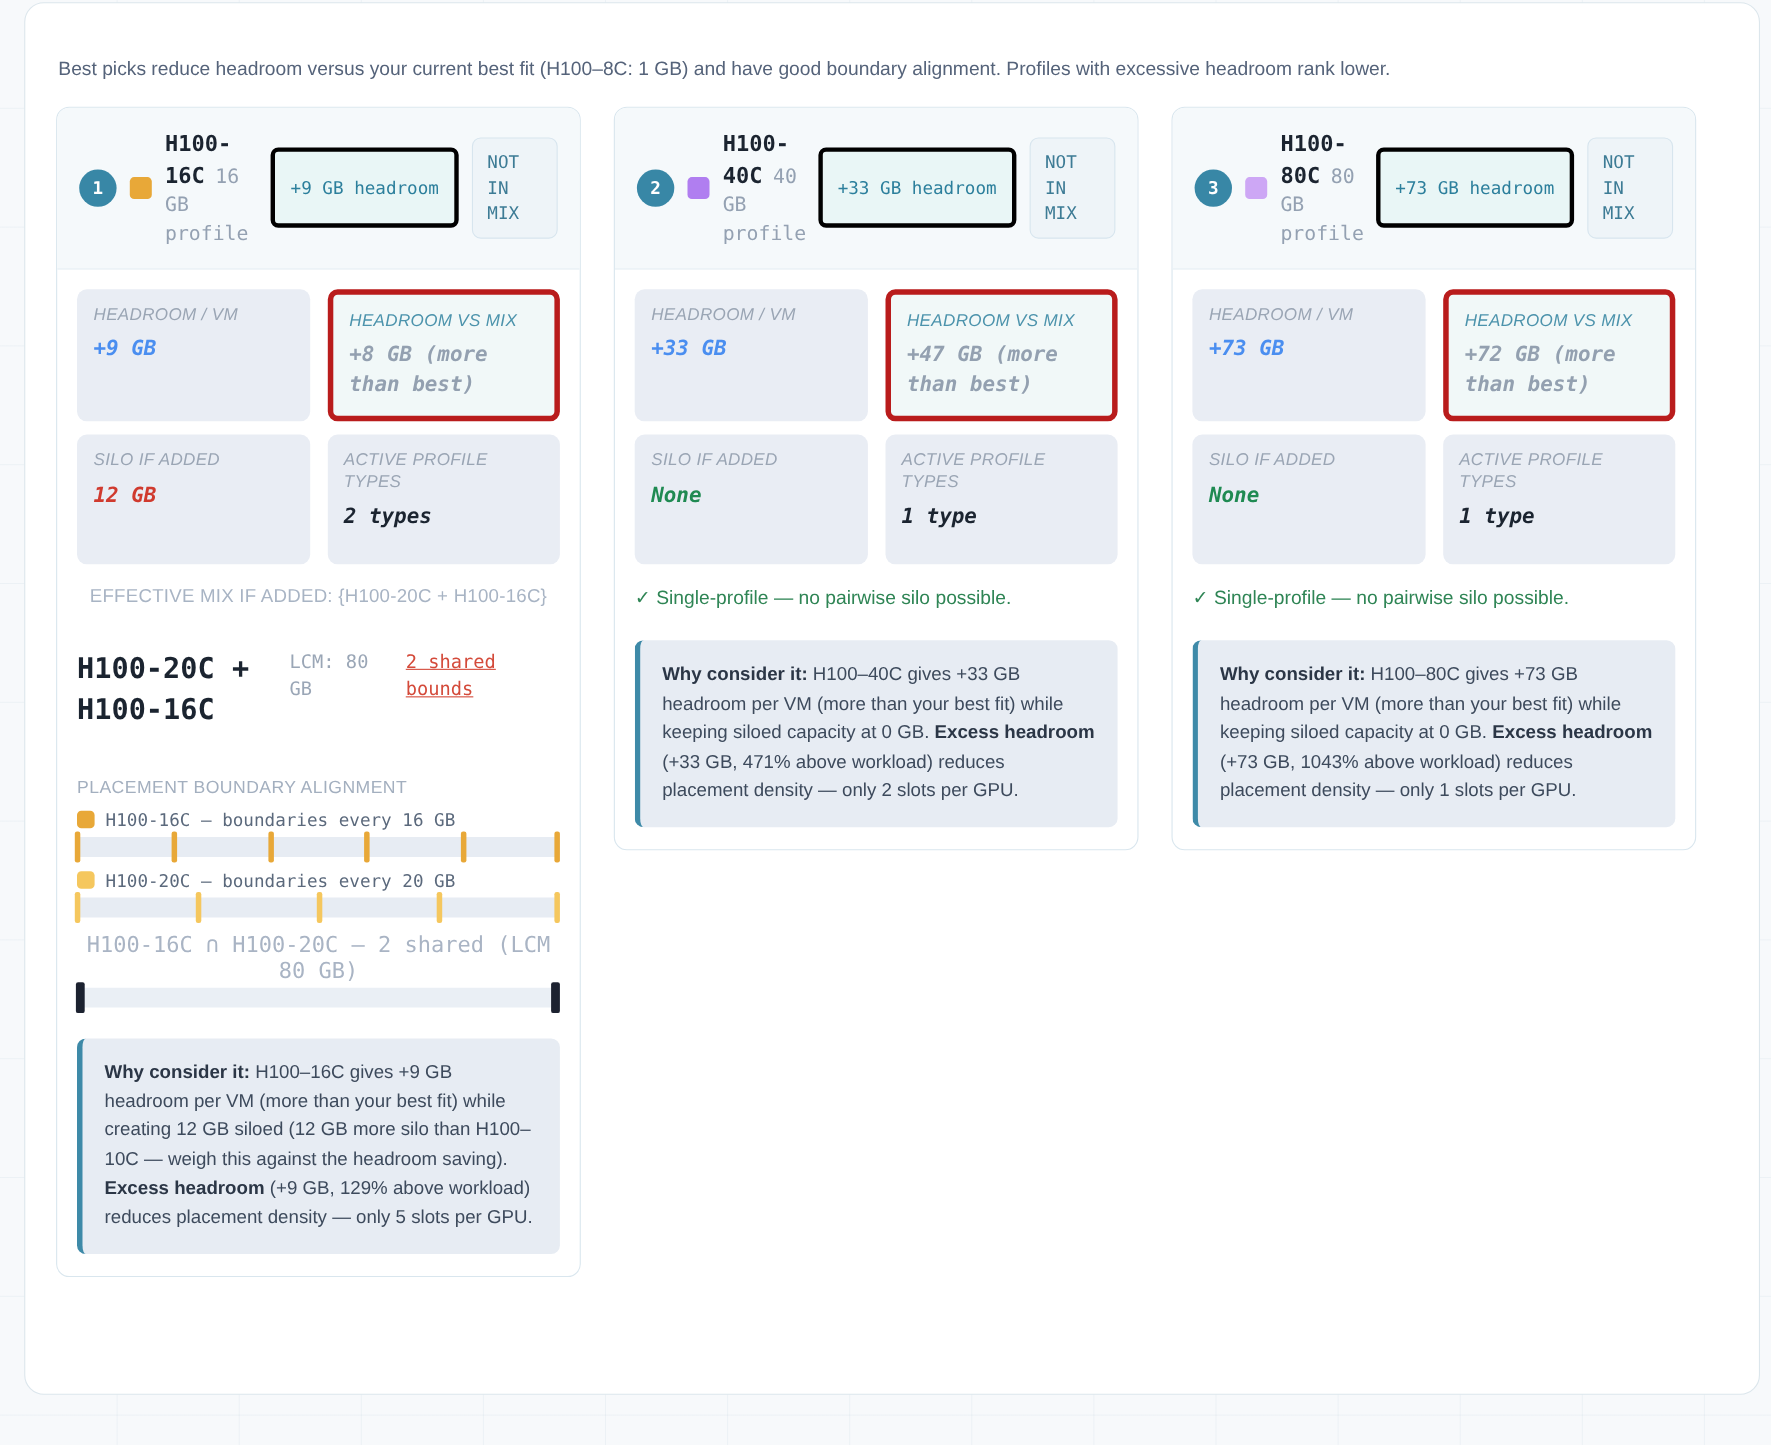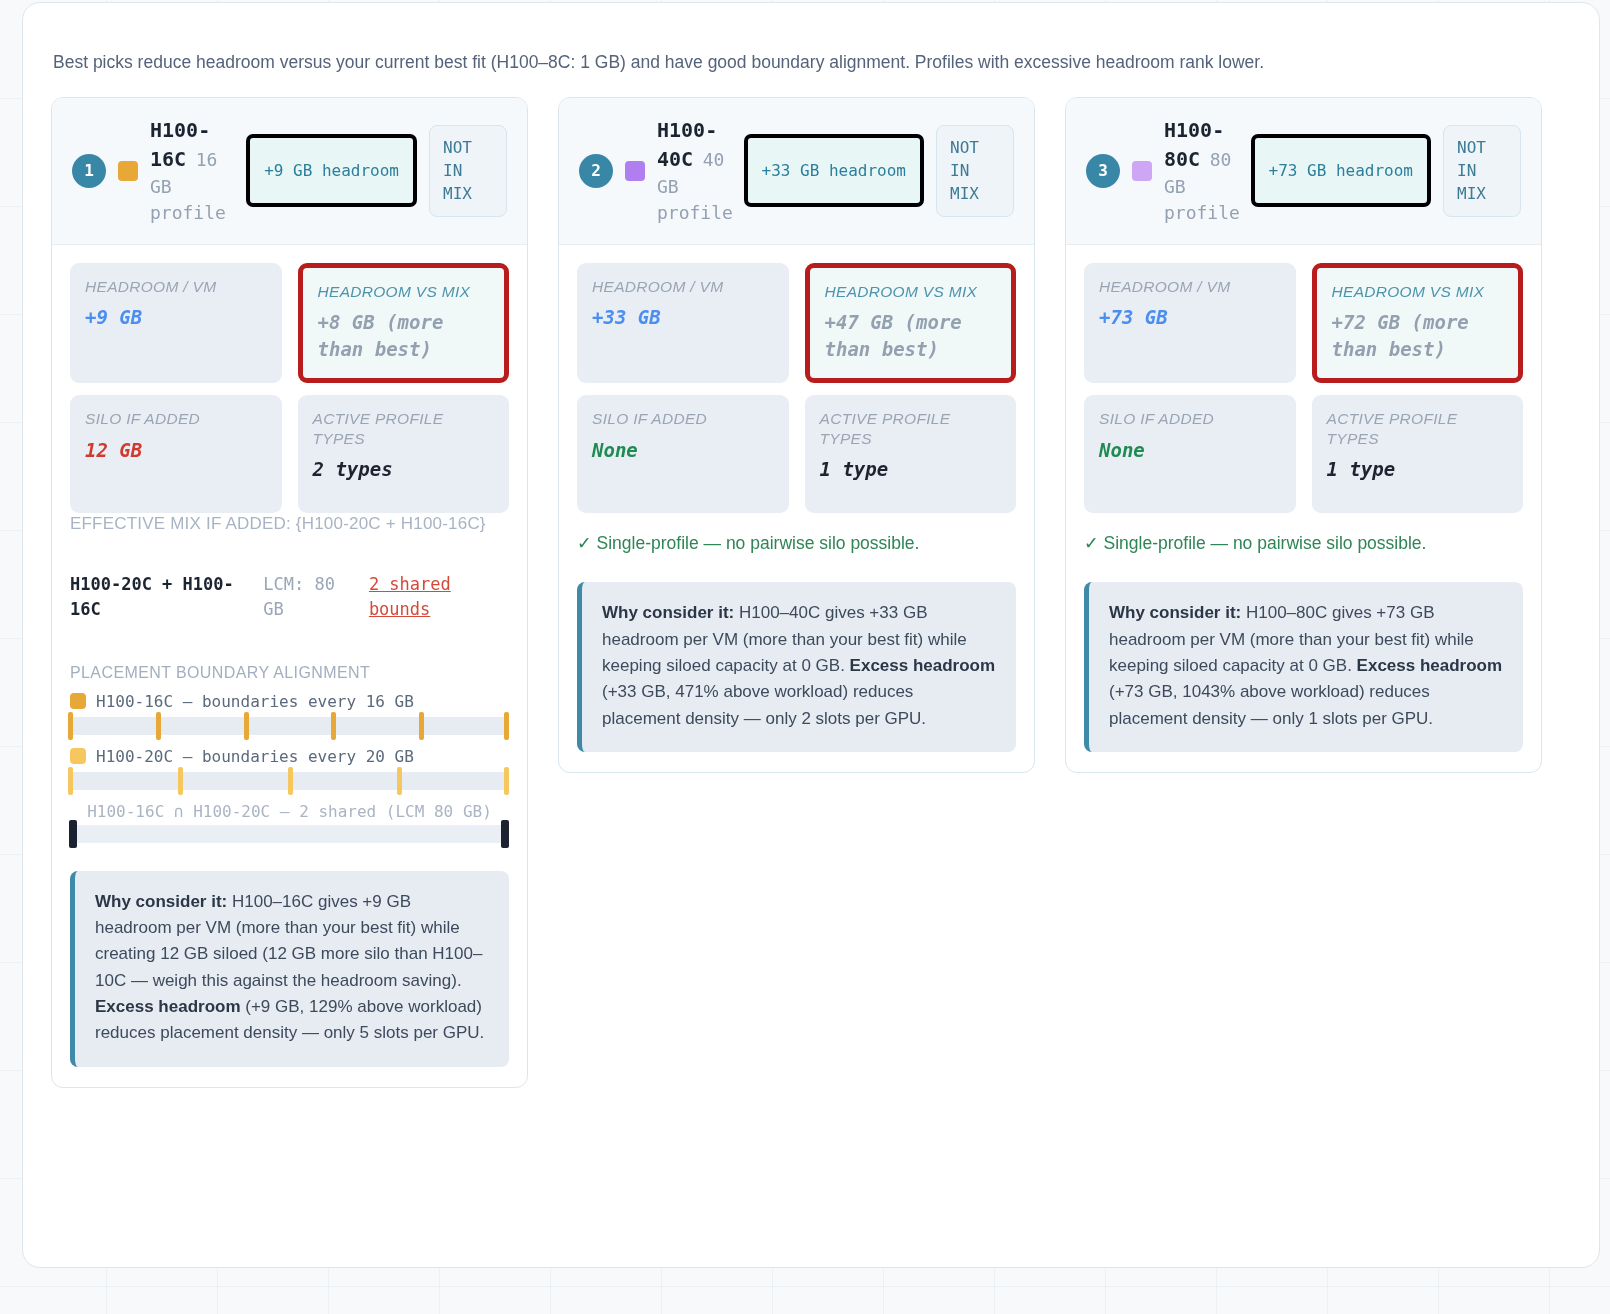--- a/index.html
+++ b/index.html
@@ -139,29 +139,31 @@
     font-family: "DejaVu Sans Mono", monospace;
     font-size: 19px; font-weight: 700; line-height: 1.4;
   }
   .v-blue  { color: #4a8ef0; }
   .v-red   { color: #d03a2e; }
   .v-green { color: #1f8a52; }
   .v-dark  { color: #1b2430; }
   .v-grey  { color: #93a0b0; }
 
   .eff-mix {
+    margin-top: 18px;
     font-size: 17px; color: #a8b4c4; line-height: 1.35;
     letter-spacing: 0.2px;
+    text-align: center;
   }
   .lcm-row {
     display: flex; align-items: flex-start; gap: 18px;
     margin-top: 36px;
     font-family: "DejaVu Sans Mono", monospace;
   }
-  .lcm-pair  { font-size: 17px; font-weight: 700; color: #1b2430; width: 192px; line-height: 1.45; }
+  .lcm-pair  { font-size: 26px; font-weight: 700; color: #1b2430; width: 192px; line-height: 1.45; }
   .lcm-val   { font-size: 17px; color: #9aa6b6; width: 96px; line-height: 1.45; }
   .lcm-share { font-size: 17px; color: #d44a3a; line-height: 1.45; text-decoration: underline; }
 
   .bounds-title {
     margin-top: 42px; margin-bottom: 10px;
     font-size: 16px; color: #a3afbf; letter-spacing: 0.4px;
   }
   .bound-legend {
     display: flex; align-items: center; gap: 10px;
     font-family: "DejaVu Sans Mono", monospace;
@@ -172,21 +174,21 @@
   .bar {
     position: relative; height: 18px; background: #e7ecf3;
     border-radius: 3px; margin-bottom: 12px;
   }
   .tick {
     position: absolute; top: -5px; width: 5px; height: 28px;
     border-radius: 2px;
   }
   .shared-caption {
     font-family: "DejaVu Sans Mono", monospace;
-    font-size: 16px; color: #a9b4c4; text-align: center; margin-bottom: 4px;
+    font-size: 20px; color: #a9b4c4; text-align: center; margin-bottom: 4px;
   }
   .bar.shared { background: #eaeff5; margin-bottom: 0; }
   .tick.dark { background: #1c2230; width: 8px; }
 
   .why {
     margin-top: 28px;
     background: #e7ecf3;
     border-left: 5px solid #3e8aa8;
     border-radius: 8px;
     padding: 18px 20px 20px 20px;

